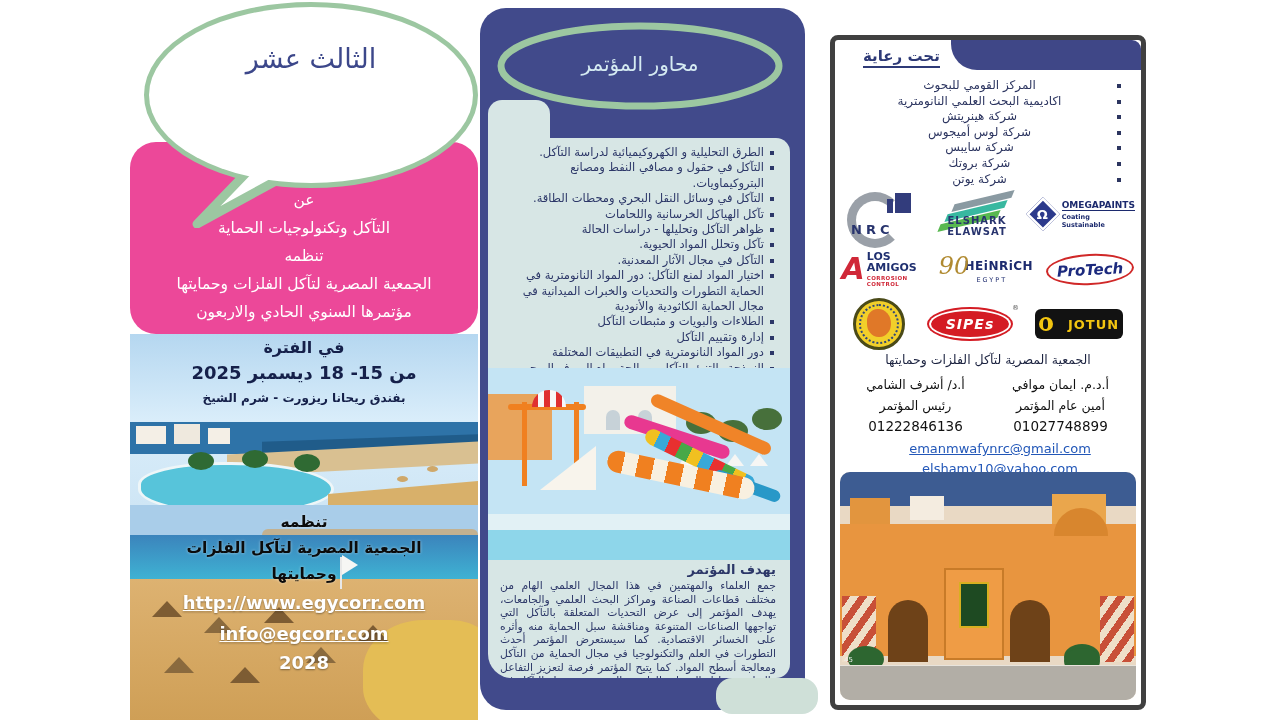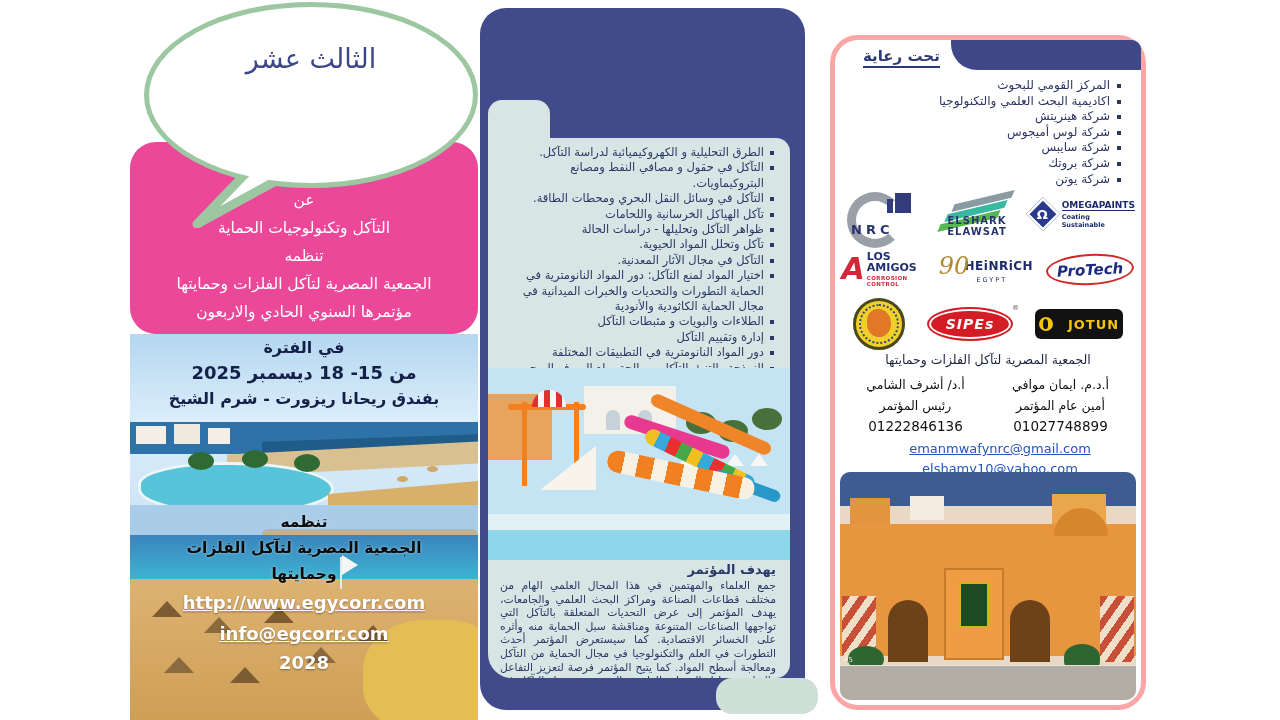--- a/index.html
+++ b/index.html
@@ -14,21 +14,21 @@
               background:#ec4899;border-radius:26px;z-index:2;}
   .left-panel-lines{position:absolute;bottom:8px;width:100%;text-align:center;color:#fff;
                     font-size:15.5px;line-height:28px;direction:rtl;}
 
   .photo1{position:absolute;left:130px;top:334px;width:348px;height:171px;overflow:hidden;
           background:linear-gradient(180deg,#b5d7f0 0%,#d9edfa 50%,#cfe6f5 100%);}
   .period{position:relative;z-index:6;text-align:center;color:#15204a;padding-top:2px;direction:rtl;}
   .period div{font-weight:bold;}
   .p-l1{font-size:16px;line-height:24px;}
   .p-l2{font-size:18px;line-height:26px;}
-  .p-l3{font-size:16px;line-height:25px;}
+  .p-l3{font-size:12px;line-height:25px;}
   .r-sea{position:absolute;top:88px;height:32px;left:0;right:0;background:#2e73a8;}
   .r-reef{position:absolute;top:104px;height:16px;left:38%;right:0;background:#205c8a;transform:skewY(-2deg);}
   .r-sand{position:absolute;top:114px;height:22px;left:28%;right:0;background:#d9c091;transform:skewY(-3deg);}
   .r-b1{position:absolute;top:92px;left:6px;width:30px;height:18px;background:#f4efe6;}
   .r-b2{position:absolute;top:90px;left:44px;width:26px;height:20px;background:#efe9de;}
   .r-b3{position:absolute;top:94px;left:78px;width:22px;height:16px;background:#f4efe6;}
   .r-pool{position:absolute;top:128px;left:8px;width:190px;height:46px;background:#57c4da;
           border-radius:45% 55% 50% 50%;border:3px solid #eef6f8;}
   .r-palm{position:absolute;width:26px;height:18px;background:#2f6a33;border-radius:50%;}
   .r-umb{position:absolute;width:11px;height:6px;background:#cfa86a;border-radius:50%;}
@@ -88,28 +88,28 @@
   .w-deck{position:absolute;bottom:28px;height:18px;background:#e2f1f5;left:0;right:0;}
   .w-pool{position:absolute;bottom:0;height:30px;background:#8ed6ea;left:0;right:0;}
   .goal{position:absolute;left:12px;right:14px;top:424px;direction:rtl;color:#2c3768;}
   .goal-title{font-size:13px;font-weight:bold;margin-bottom:2px;}
   .goal-text{font-size:10.8px;line-height:13.6px;text-align:justify;}
   .mint-blob{position:absolute;left:716px;top:678px;width:102px;height:36px;background:#cfe0d8;
              border-radius:16px;z-index:1;}
 
   
   .card{position:absolute;left:830px;top:35px;width:306px;height:665px;background:#fff;
-        border:5px solid #fca5a5;border-radius:28px;}
+        border:5px solid #404040;border-radius:8px;}
   .card-band{position:absolute;top:0;right:0;width:62%;height:30px;background:#3f4787;
              border-radius:0 9px 0 26px;}
   .card-title{position:absolute;top:7px;left:28px;color:#2e3a77;font-weight:bold;font-size:15px;
               border-bottom:2px solid #2e3a77;padding-bottom:1px;direction:rtl;}
   .sponsors{position:absolute;top:38px;right:16px;left:14px;direction:rtl;color:#2c3560;
             font-size:12px;line-height:15.6px;list-style:none;margin:0;padding:0;text-align:right;}
-  .sponsors li{position:relative;padding-right:15px;}
+  .sponsors li{position:relative;padding-right:15px;text-align:center;}
   .sponsors li::before{content:"";position:absolute;right:4px;top:6px;width:4px;height:4px;background:#2c3560;}
   .logos{position:absolute;top:150px;left:6px;right:6px;height:158px;display:flex;
          flex-direction:column;justify-content:space-between;}
   .logo-row{display:flex;justify-content:space-around;align-items:center;height:48px;}
   .logo{position:relative;}
   .nrc{width:86px;height:46px;}
   .nrc-arc{position:absolute;left:6px;top:1px;width:38px;height:38px;border:9px solid #9aa0a8;
            border-radius:50%;border-right-color:transparent;}
   .nrc-bldg{position:absolute;right:16px;top:2px;width:16px;height:20px;background:#323c7c;}
   .nrc-bldg::after{content:"";position:absolute;left:-8px;top:6px;width:6px;height:14px;background:#323c7c;}
@@ -244,20 +244,26 @@
       <div class="p2-org">تنظمه</div>
       <div class="p2-org">الجمعية المصرية لتآكل الفلزات</div>
       <div class="p2-org">وحمايتها</div>
       <div class="p2-link">http://www.egycorr.com</div>
       <div class="p2-link">info@egcorr.com</div>
       <div class="p2-year">2028</div>
     </div>
   </div>
 
   <div class="mid-panel">
+    <div class="mid-oval">
+      <svg width="292" height="92" viewBox="0 0 292 92">
+        <ellipse cx="146" cy="46" rx="139" ry="40" fill="none" stroke="#9cc7a1" stroke-width="7"></ellipse>
+      </svg>
+      <div class="mid-oval-label">محاور المؤتمر</div>
+    </div>
     <div class="mid-tab"></div>
     <div class="mid-body">
       <ul class="topics">
         <li>الطرق التحليلية و الكهروكيميائية لدراسة التآكل.</li>
         <li>التآكل في حقول و مصافي النفط ومصانع البتروكيماويات.</li>
         <li>التآكل في وسائل النقل البحري ومحطات الطاقة.</li>
         <li>تآكل الهياكل الخرسانية واللحامات</li>
         <li>ظواهر التآكل وتحليلها - دراسات الحالة</li>
         <li>تآكل وتحلل المواد الحيوية.</li>
         <li>التآكل في مجال الآثار المعدنية.</li>
@@ -298,21 +304,21 @@
       </div>
     </div>
   </div>
   <div class="mint-blob"></div>
 
   <div class="card">
     <div class="card-band"></div>
     <div class="card-title">تحت رعاية</div>
     <ul class="sponsors">
       <li>المركز القومي للبحوث</li>
-      <li>اكاديمية البحث العلمي والتكنولوجيا</li>
+      <li>اكاديمية البحث العلمي النانومترية</li>
       <li>شركة هينريتش</li>
       <li>شركة لوس أميجوس</li>
       <li>شركة سايبس</li>
       <li>شركة بروتك</li>
       <li>شركة يوتن</li>
     </ul>
 
     <div class="logos">
       <div class="logo-row">
         <div class="logo nrc">

